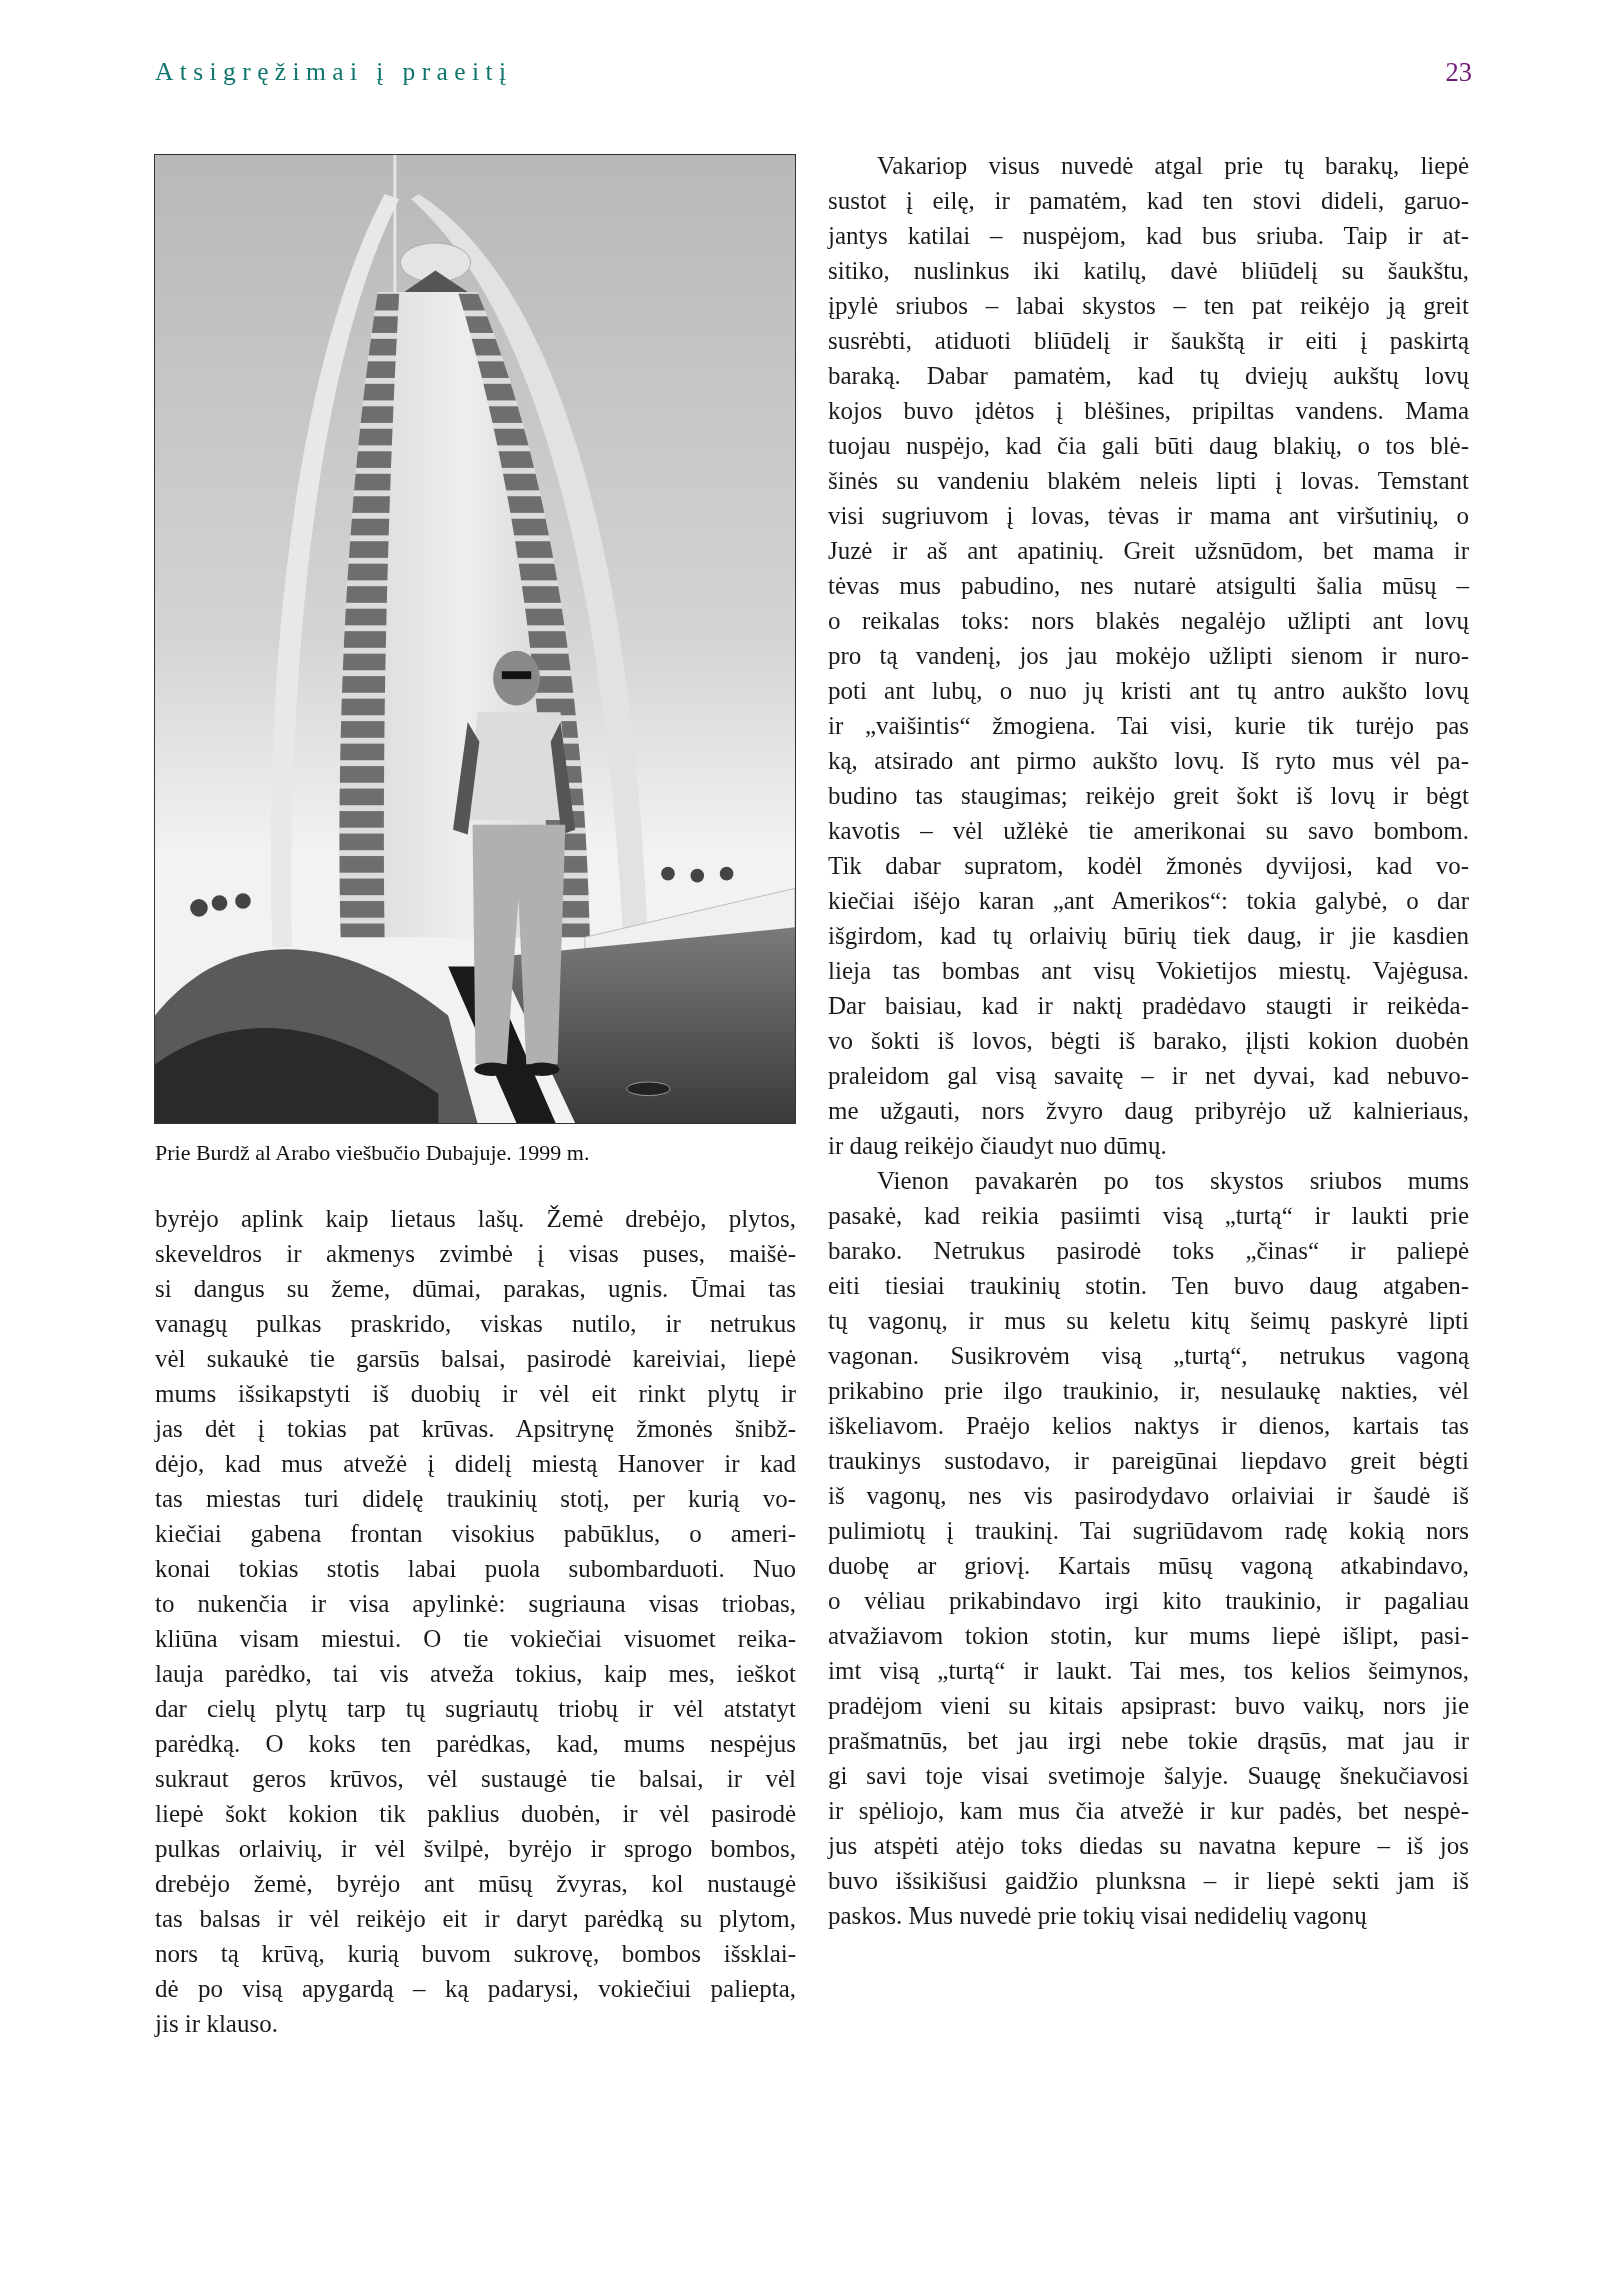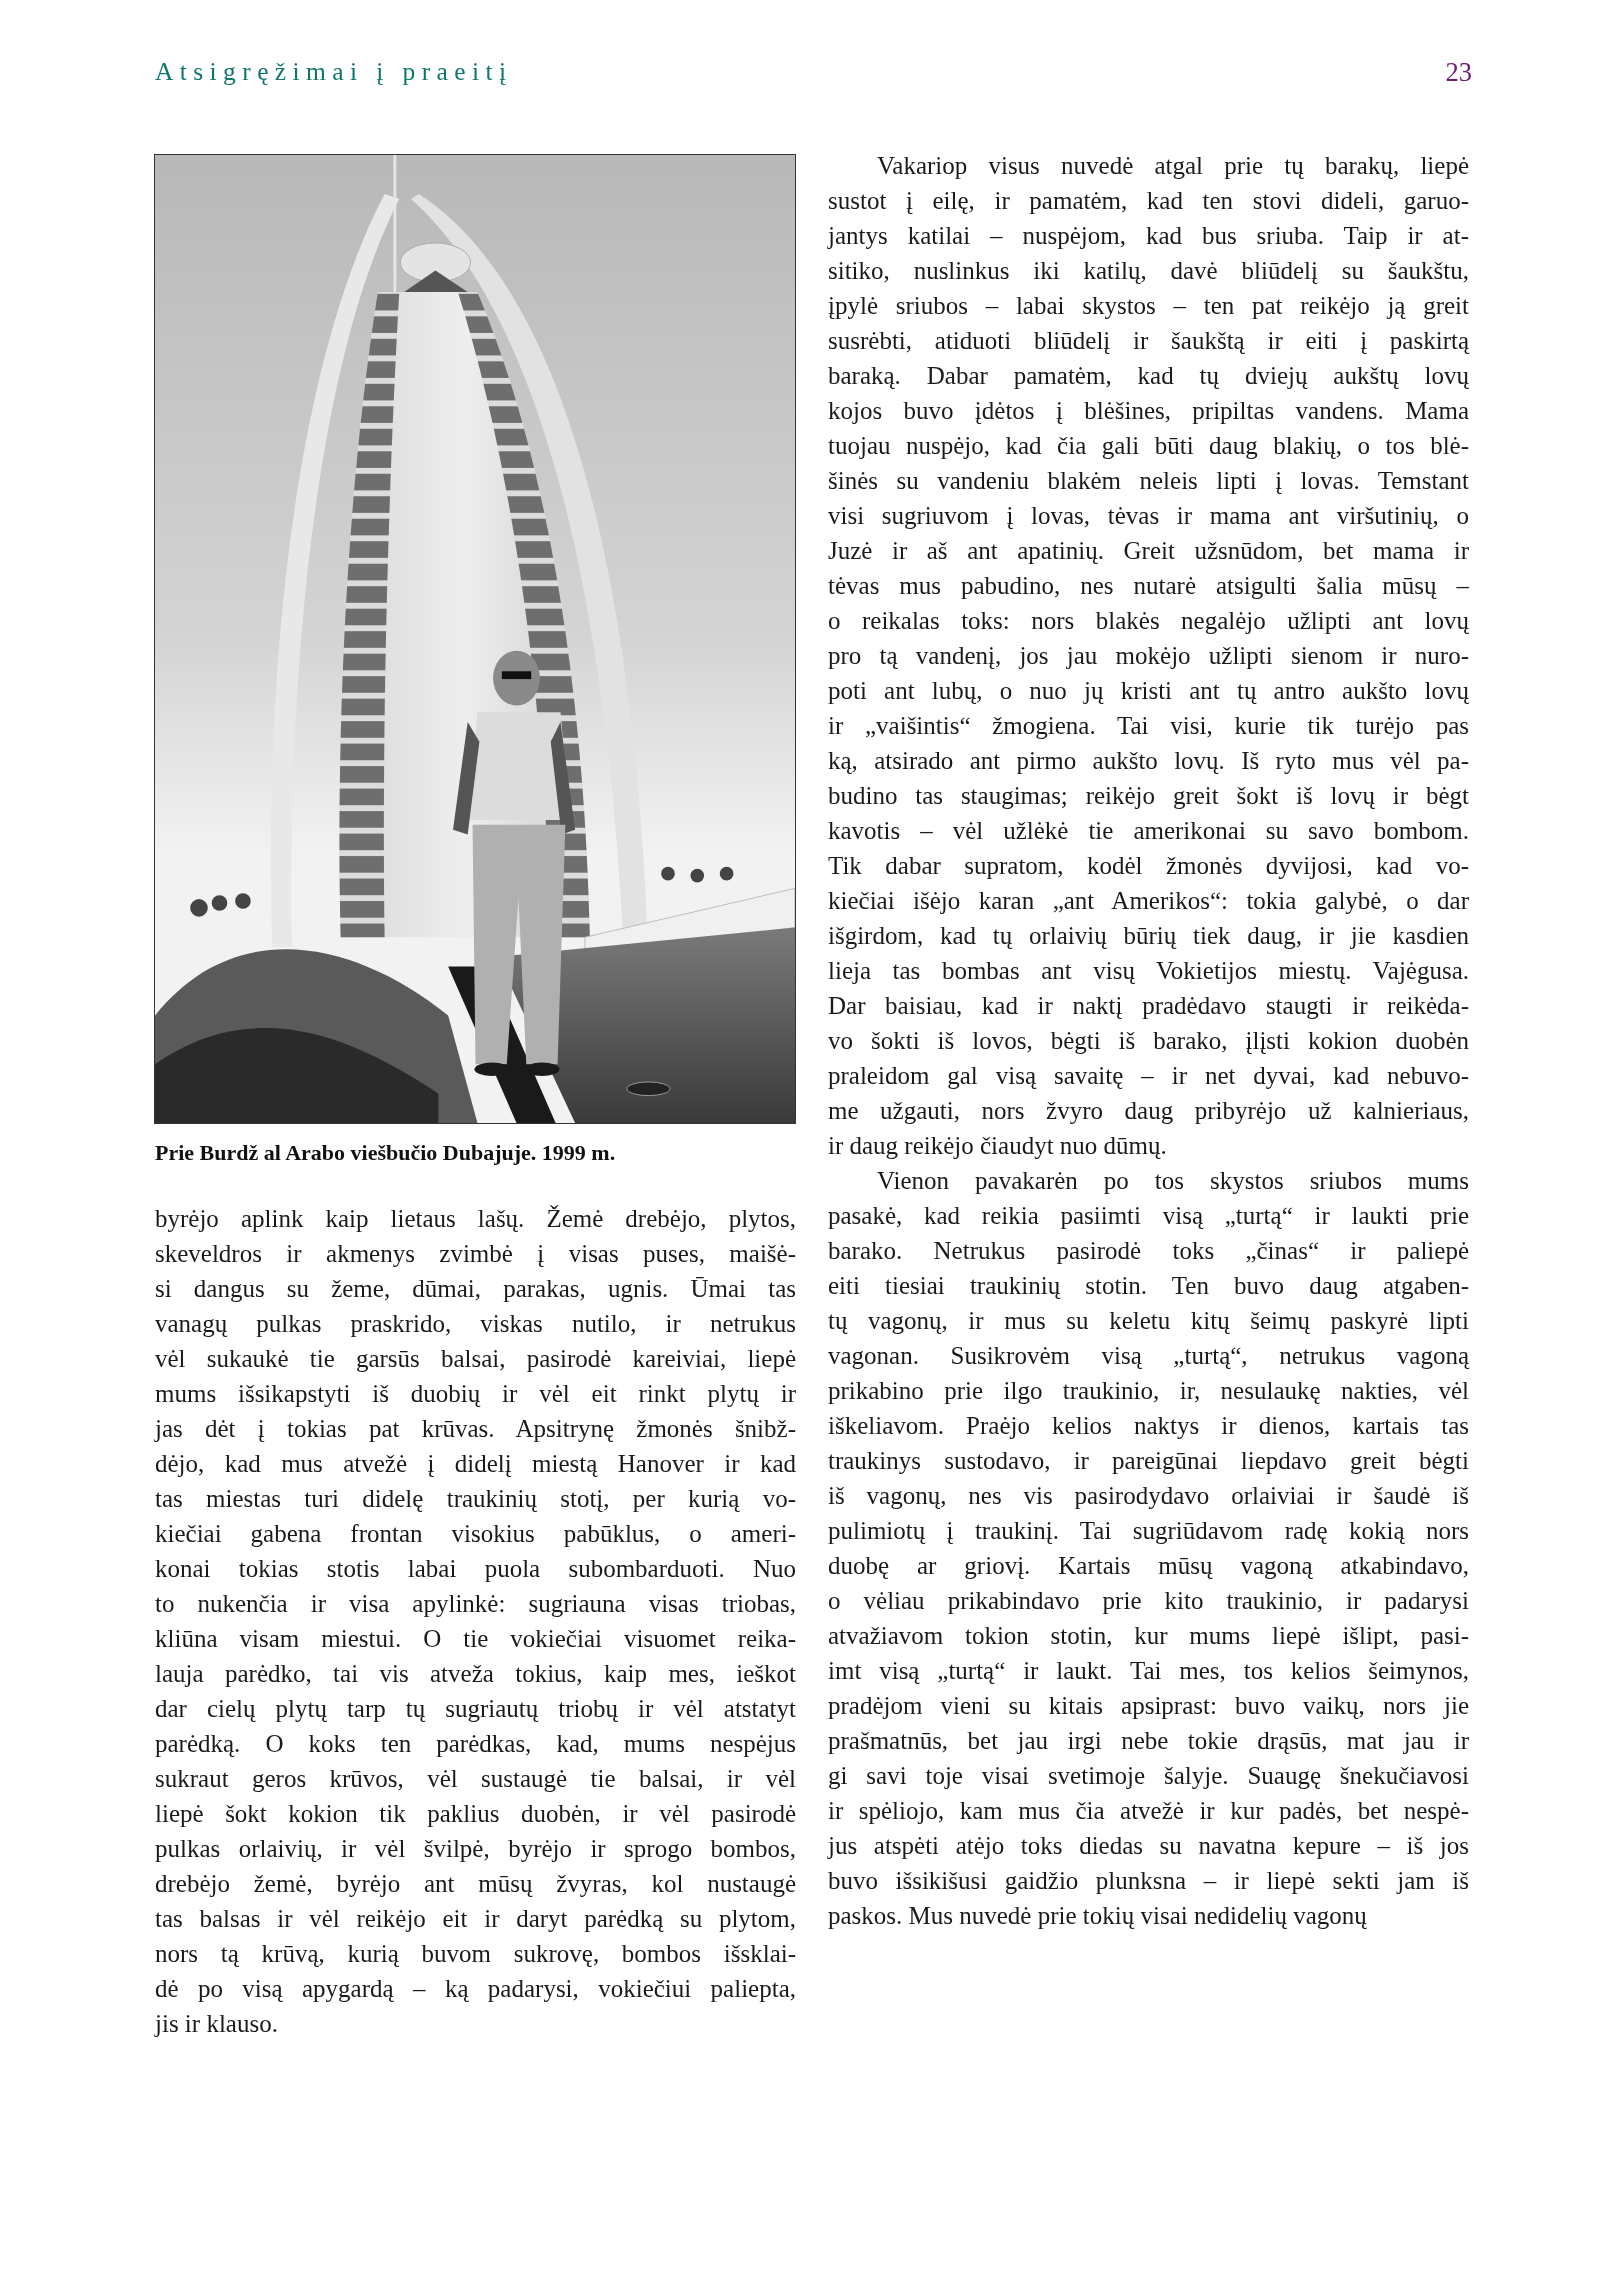--- a/index.html
+++ b/index.html
@@ -5,21 +5,21 @@
   html, body { margin: 0; padding: 0; background: #ffffff; }
   body { width: 1621px; height: 2293px; position: relative; overflow: hidden;
          font-family: "Liberation Serif", "DejaVu Serif", serif; color: #1a1a1a; }
   .running-head { position: absolute; left: 155px; top: 57px; font-size: 25.5px;
                   letter-spacing: 6.4px; color: #0f766e; }
   .page-num { position: absolute; right: 149px; top: 57px; font-size: 26.5px; color: #701a75; }
   .photo { position: absolute; left: 154px; top: 154px; width: 642px; height: 970px;
            border: 1px solid #333; overflow: hidden; box-sizing: border-box;
            background: linear-gradient(180deg, #bdbdbd 0%, #d6d6d6 45%, #e6e6e6 62%, #f3f3f3 70%); }
   .photo svg { display: block; width: 100%; height: 100%; }
-  .caption { position: absolute; left: 155px; top: 1140px; font-size: 22px; font-weight: bold; color: #111; text-align: center; }
+  .caption { position: absolute; left: 155px; top: 1140px; font-size: 22px; font-weight: normal; color: #111; text-align: center; }
   .col { position: absolute; font-size: 25px; line-height: 35px; text-align: justify; }
   .col-left { left: 155px; top: 1201px; width: 641px; }
   .col-right { left: 828px; top: 148px; width: 641px; }
   .line { display: block; text-align: justify; text-align-last: justify; white-space: nowrap; height: 35px; }
   .line.last { text-align-last: left; }
   .line.indent { text-indent: 49px; }
 </style>
 </head>
 <body>
 
@@ -162,21 +162,21 @@
       <span class="line">barako. Netrukus pasirodė toks „činas“ ir paliepė</span>
       <span class="line">eiti tiesiai traukinių stotin. Ten buvo daug atgaben-</span>
       <span class="line">tų vagonų, ir mus su keletu kitų šeimų paskyrė lipti</span>
       <span class="line">vagonan. Susikrovėm visą „turtą“, netrukus vagoną</span>
       <span class="line">prikabino prie ilgo traukinio, ir, nesulaukę nakties, vėl</span>
       <span class="line">iškeliavom. Praėjo kelios naktys ir dienos, kartais tas</span>
       <span class="line">traukinys sustodavo, ir pareigūnai liepdavo greit bėgti</span>
       <span class="line">iš vagonų, nes vis pasirodydavo orlaiviai ir šaudė iš</span>
       <span class="line">pulimiotų į traukinį. Tai sugriūdavom radę kokią nors</span>
       <span class="line">duobę ar griovį. Kartais mūsų vagoną atkabindavo,</span>
-      <span class="line">o vėliau prikabindavo prie kito traukinio, ir padarysi</span>
+      <span class="line">o vėliau prikabindavo irgi kito traukinio, ir pagaliau</span>
       <span class="line">atvažiavom tokion stotin, kur mums liepė išlipt, pasi-</span>
       <span class="line">imt visą „turtą“ ir laukt. Tai mes, tos kelios šeimynos,</span>
       <span class="line">pradėjom vieni su kitais apsiprast: buvo vaikų, nors jie</span>
       <span class="line">prašmatnūs, bet jau irgi nebe tokie drąsūs, mat jau ir</span>
       <span class="line">gi savi toje visai svetimoje šalyje. Suaugę šnekučiavosi</span>
       <span class="line">ir spėliojo, kam mus čia atvežė ir kur padės, bet nespė-</span>
       <span class="line">jus atspėti atėjo toks diedas su navatna kepure – iš jos</span>
       <span class="line">buvo išsikišusi gaidžio plunksna – ir liepė sekti jam iš</span>
       <span class="line last">paskos. Mus nuvedė prie tokių visai nedidelių vagonų</span>
     </div>

